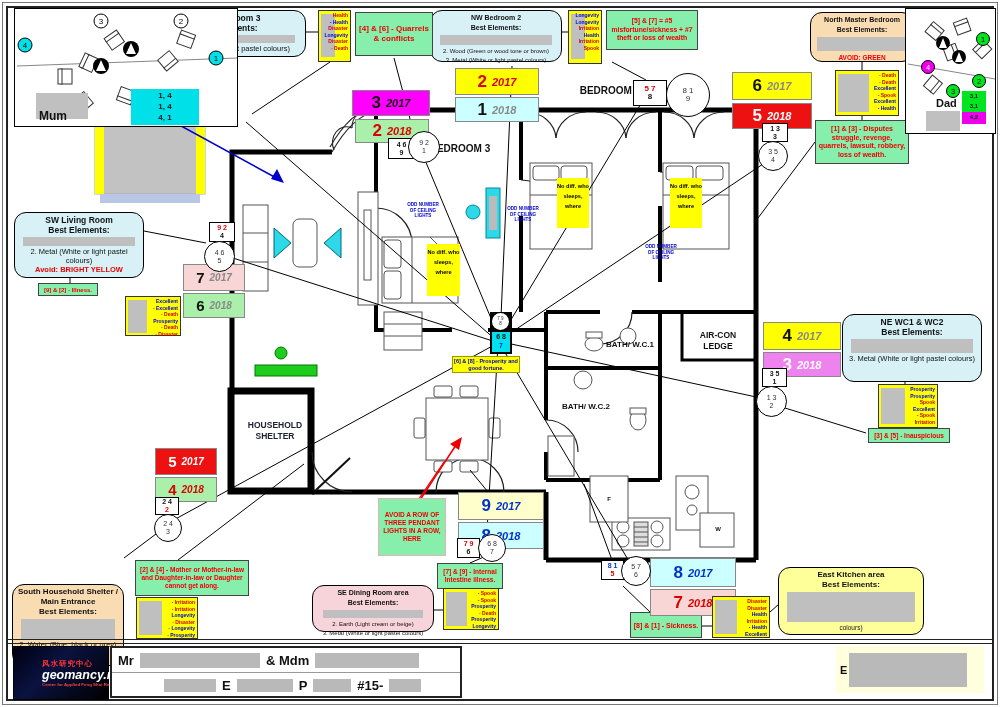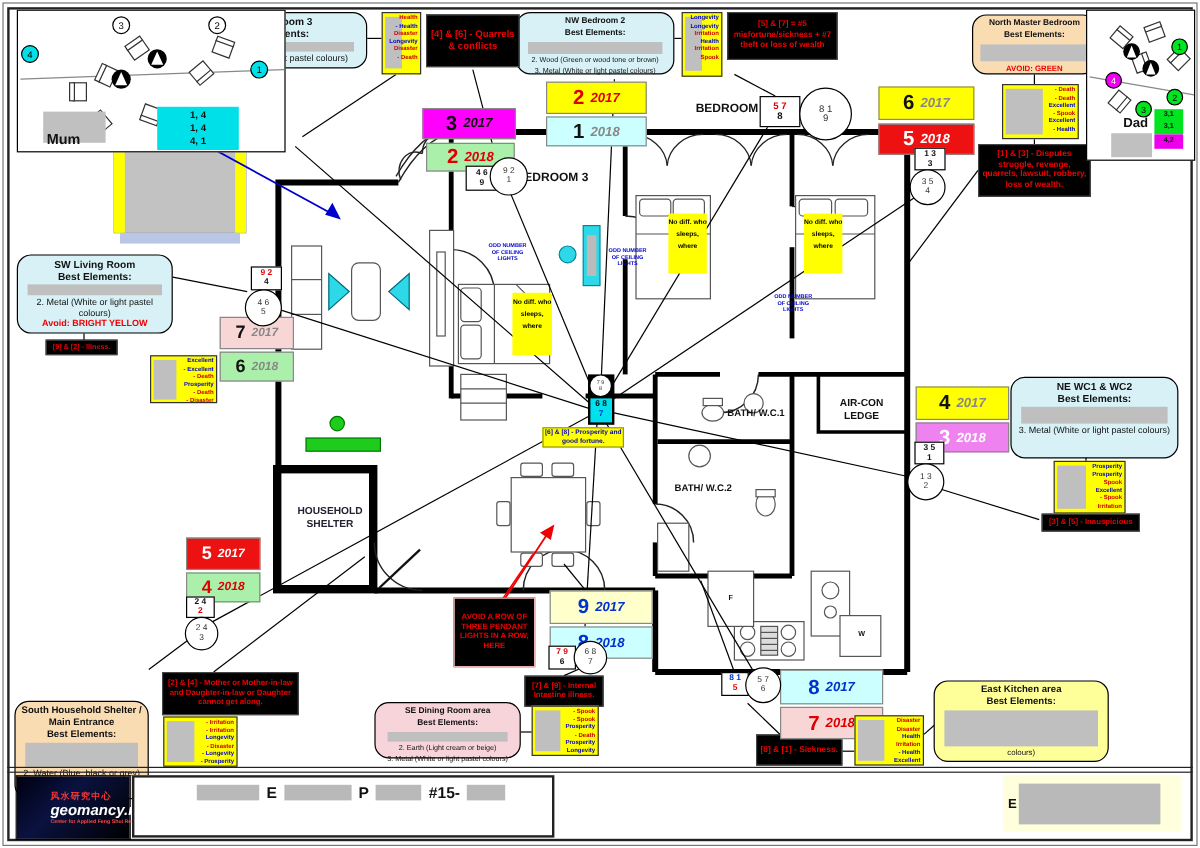--- a/index.html
+++ b/index.html
@@ -9,21 +9,21 @@
   .plan-svg{position:absolute;left:0;top:0;}
   
   .best{position:absolute;border:1.6px solid #000;border-radius:12px;text-align:center;padding:2px 2px;box-sizing:border-box;}
   .best .bt{font-weight:bold;font-size:8px;line-height:10px;color:#111;}
   .best .redact{background:#bfbfbf;margin:2px auto;}
   .best .bl{font-size:7px;line-height:8.5px;color:#111;}
   .best .avoid{font-size:7px;line-height:9px;color:#e00;font-weight:bold;}
   .bg-cyanbox{background:#d7f1f6;} .bg-peach{background:#fadcb3;}
   .bg-pinkbox{background:#f7d3da;} .bg-yellowbox{background:#ffff99;}
   
-  .warn{position:absolute;background:#000000;border:1px solid #444;color:#e00;font-weight:bold;text-align:center;display:flex;align-items:center;justify-content:center;box-sizing:border-box;padding:1px;}
+  .warn{position:absolute;background:#86efac;border:1px solid #444;color:#e00;font-weight:bold;text-align:center;display:flex;align-items:center;justify-content:center;box-sizing:border-box;padding:1px;}
   .w68{position:absolute;background:#ffff00;border:1px solid #999900;color:#0000bb;font-weight:bold;text-align:center;font-size:5.5px;line-height:7px;display:flex;align-items:center;justify-content:center;box-sizing:border-box;}
   
   .badge{position:absolute;display:flex;align-items:center;justify-content:center;gap:5px;border:1px solid #888;box-sizing:border-box;}
   .badge .num{font-weight:bold;font-size:17px;}
   .badge .yr{font-weight:bold;font-style:italic;font-size:11px;}
   .badge.small .num{font-size:15px;} .badge.small .yr{font-size:10px;}
   .bg-yellow{background:#ffff00;} .bg-magenta{background:#ff00ff;} .bg-green{background:#aaf0aa;}
   .bg-cyan{background:#ccffff;} .bg-red{background:#ee1111;} .bg-cream{background:#ffffcc;}
   .bg-pink{background:#f8d6d6;} .bg-violet{background:#ee82ee;}
   .n-red{color:#dd0000;} .n-black{color:#111;} .n-white{color:#fff;} .n-blue{color:#0033cc;} .n-gray{color:#888;}
@@ -677,20 +677,26 @@
     </svg>
     <div class="logo-texts">
       <div class="logo-cn">风水研究中心</div>
       <div class="logo-brand">geomancy.net</div>
       <div class="logo-sub">Center for Applied Feng Shui Research</div>
     </div>
   </div>
 
   <div class="namebox">
     <div class="namerow">
+      <span>Mr</span>
+      <span class="redact-inline" style="width:120px;height:15px;"></span>
+      <span>&amp; Mdm</span>
+      <span class="redact-inline" style="width:104px;height:15px;"></span>
+    </div>
+    <div class="namerow">
       <span class="redact-inline" style="width:52px;height:13px;margin-left:46px;"></span>
       <span>E</span>
       <span class="redact-inline" style="width:56px;height:13px;"></span>
       <span>P</span>
       <span class="redact-inline" style="width:38px;height:13px;"></span>
       <span>#15-</span>
       <span class="redact-inline" style="width:32px;height:13px;"></span>
     </div>
   </div>
 

